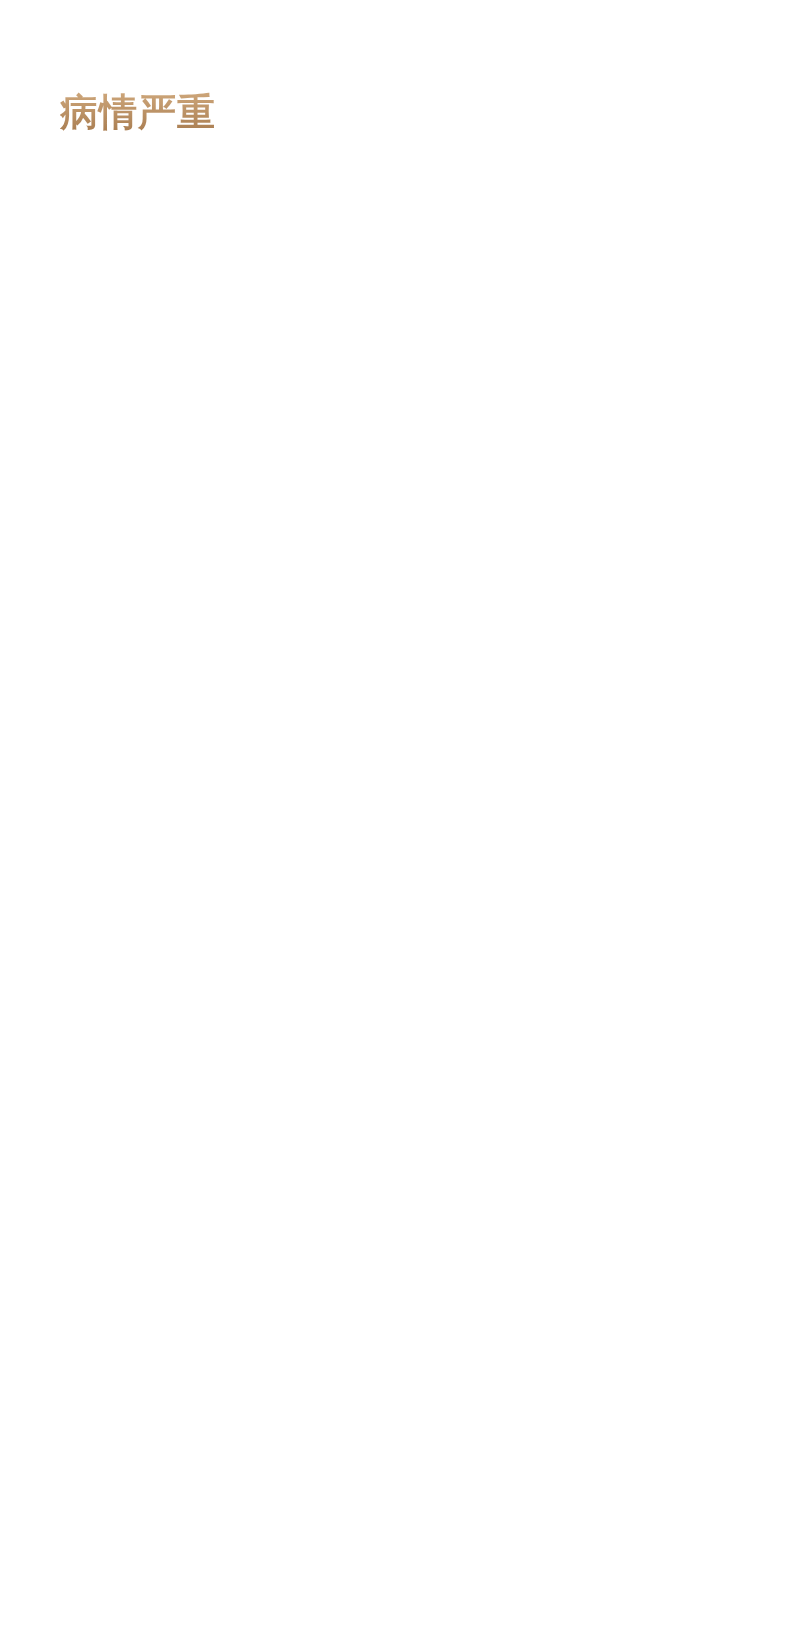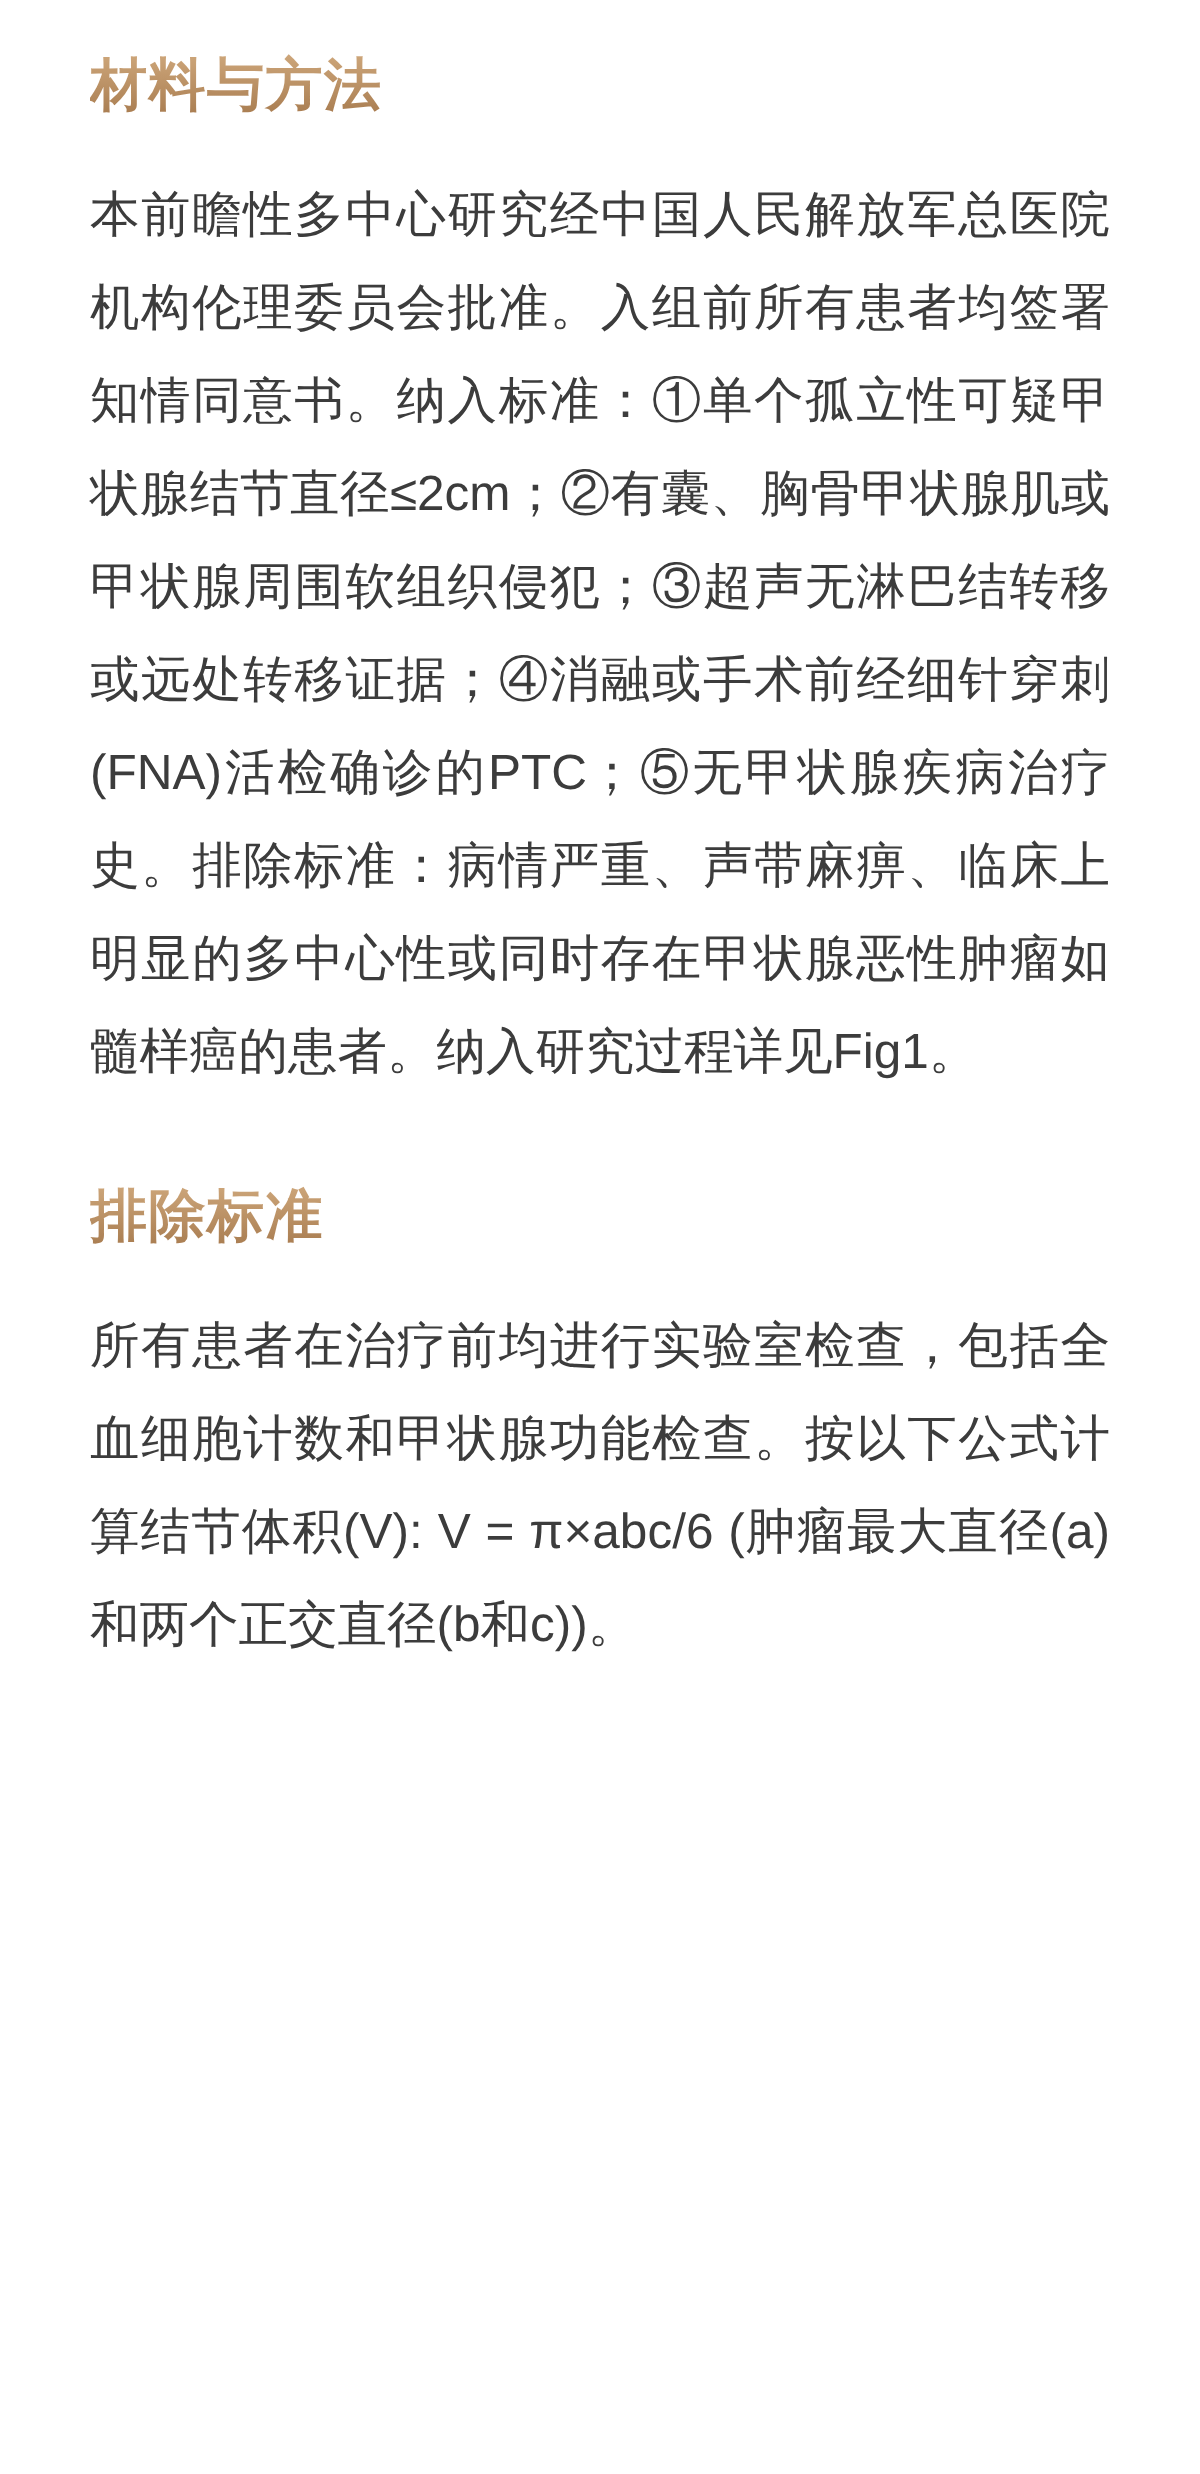--- a/index.html
+++ b/index.html
@@ -51,24 +51,19 @@
     color: var(--label-color, #ae7c4d);
     background: none;
     font-weight: 700;
   }
 </style>
 </head>
 <body style="background: rgb(255, 255, 255);">
 
 <div class="page">
 
-  <section class="sec s1">
-    <h2 class="sec-heading">材料与方法</h2>
-    <p class="body-text">本前瞻性多中心研究经中国人民解放军总医院机构伦理委员会批准。入组前所有患者均签署知情同意书。纳入标准：①单个孤立性可疑甲状腺结节直径≤2cm；②有囊、胸骨甲状腺肌或甲状腺周围软组织侵犯；③超声无淋巴结转移或远处转移证据；④消融或手术前经细针穿刺(FNA)活检确诊的PTC；⑤无甲状腺疾病治疗史。排除标准：病情严重、声带麻痹、临床上明显的多中心性或同时存在甲状腺恶性肿瘤如髓样癌的患者。纳入研究过程详见Fig1。</p>
-  </section>
 
   <section class="sec s2">
-    <h2 class="sec-heading">排除标准</h2>
-    <p class="body-text">所有患者在治疗前均进行实验室检查，包括全血细胞计数和甲状腺功能检查。按以下公式计算结节体积(V): V = π×abc/6 (肿瘤最大直径(a)和两个正交直径(b和c))。</p>
+    <h2 class="sec-heading">病情严重</h2>
   </section>
 
 
 </div>
 
 </body></html>

